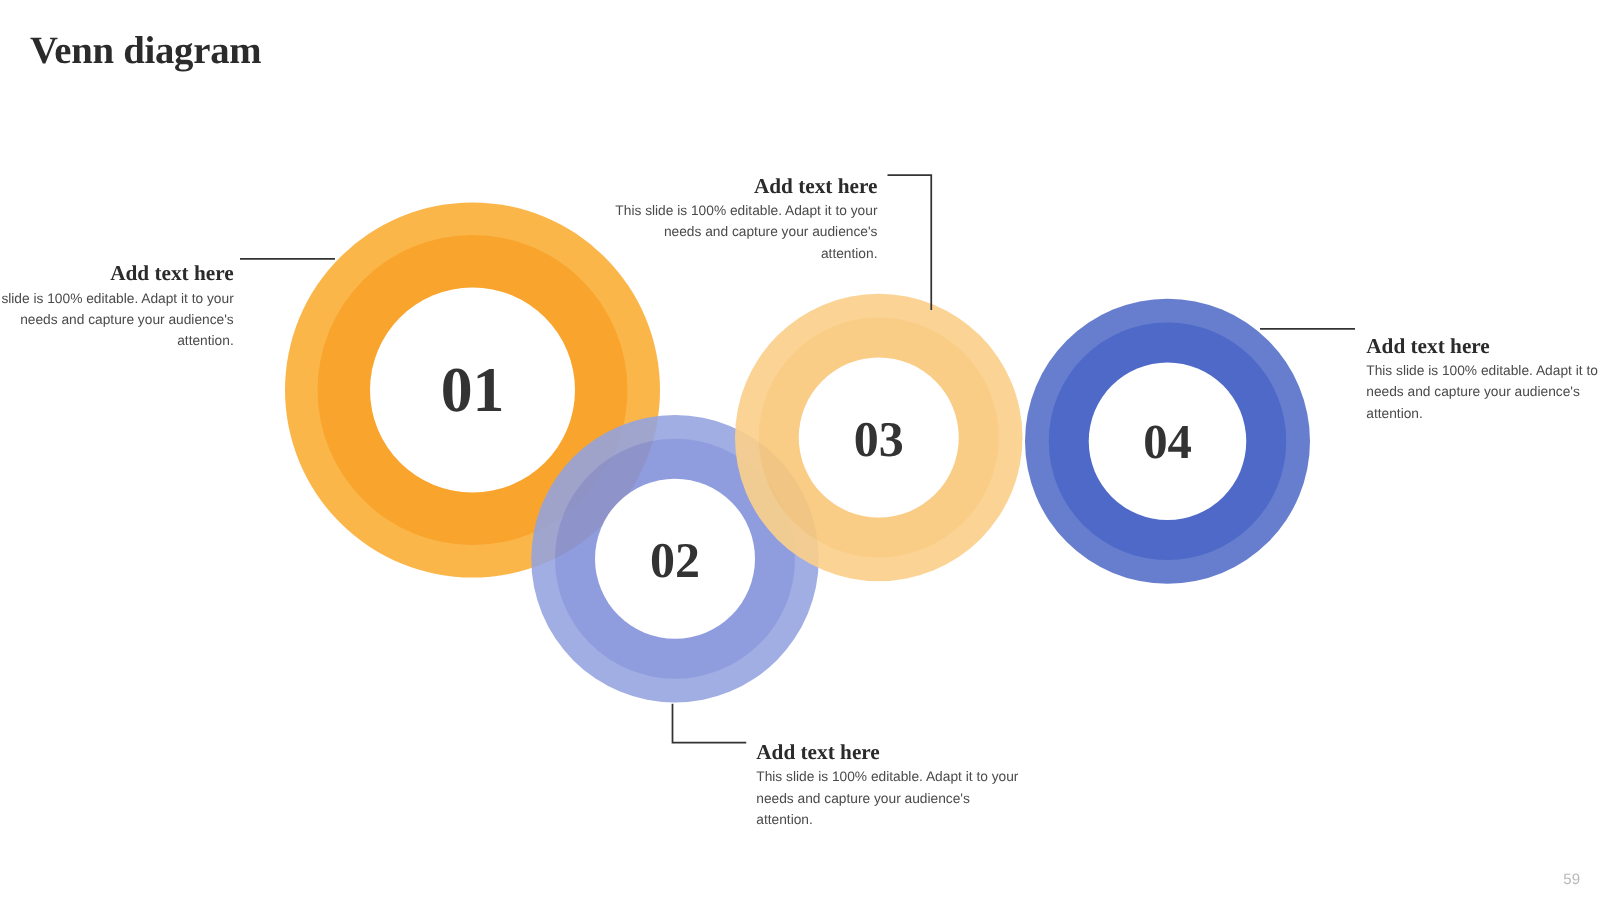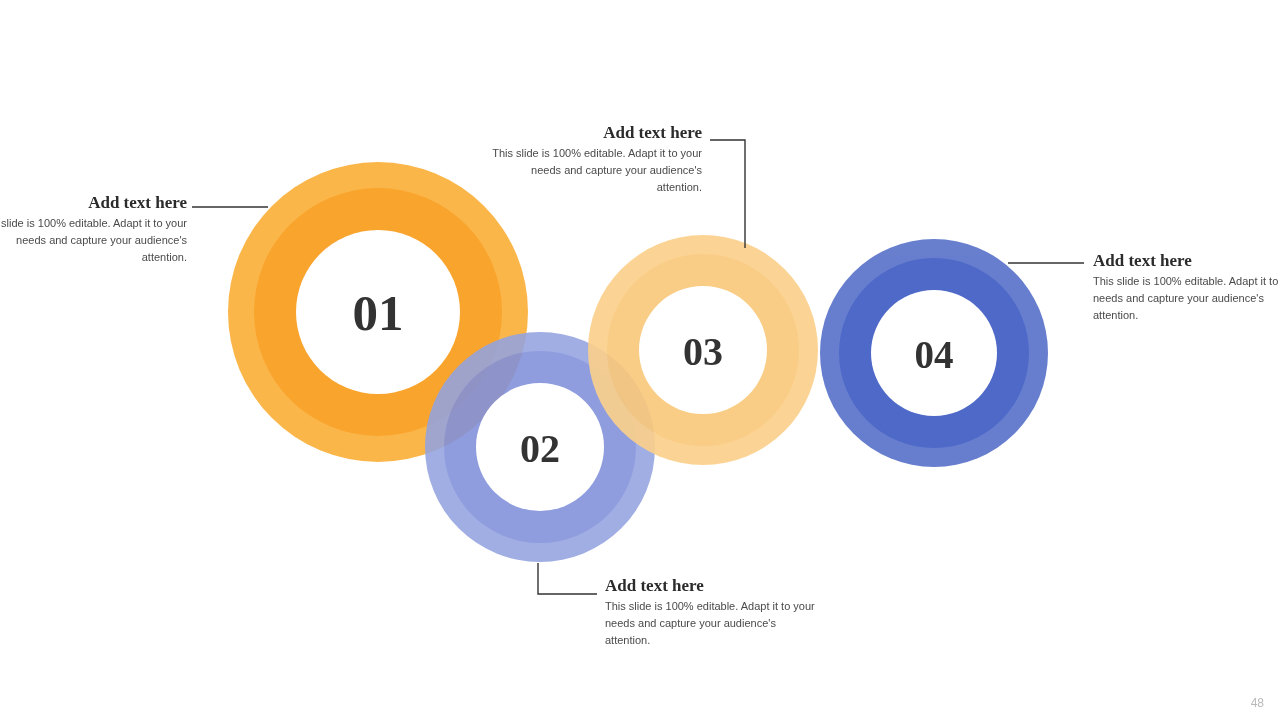--- a/index.html
+++ b/index.html
@@ -47,21 +47,21 @@
   .callout {
     position: absolute;
     width: 215px;
   }
   .callout .c-head {
     font-family: "Liberation Serif", serif;
     font-weight: bold;
     font-size: 17px;
     color: #2b2b2b;
     line-height: 20px;
-    margin: 0 0 2px 0;
+    margin: 16px 0 2px 0;
     white-space: nowrap;
   }
   .callout .c-body {
     font-family: "Liberation Sans", sans-serif;
     font-size: 11px;
     color: #4a4a4a;
     line-height: 17px;
     margin: 0;
   }
   .callout.align-right { text-align: right; }
@@ -89,20 +89,21 @@
     fill: #333333;
     text-anchor: middle;
     dominant-baseline: central;
   }
 </style>
 </head>
 <body>
 
 <div id="slide">
 
+  <div class="slide-title">Venn diagram</div>
 
   <svg id="venn-canvas" viewBox="0 0 1280 720">
     <g id="rings-group">
         <g opacity="0.92">
           <circle cx="378" cy="312" r="150" fill="#fbb03b"></circle>
           <circle cx="378" cy="312" r="124" fill="#f99d1c"></circle>
         </g>
         <g opacity="0.88">
           <circle cx="540" cy="447" r="115" fill="#93a3e0"></circle>
           <circle cx="540" cy="447" r="96" fill="#8090db"></circle>
@@ -147,15 +148,15 @@
   <div class="callout align-left" id="callout-3">
     <p class="c-head">Add text here</p>
     <p class="c-body">This slide is 100% editable. Adapt it to your needs and capture your audience's attention.</p>
   </div>
 
   <div class="callout align-left" id="callout-4">
     <p class="c-head">Add text here</p>
     <p class="c-body">This slide is 100% editable. Adapt it to your needs and capture your audience's attention.</p>
   </div>
 
-  <div class="page-number">48</div>
+  <div class="page-number">59</div>
 
 </div>
 
 </body></html>

